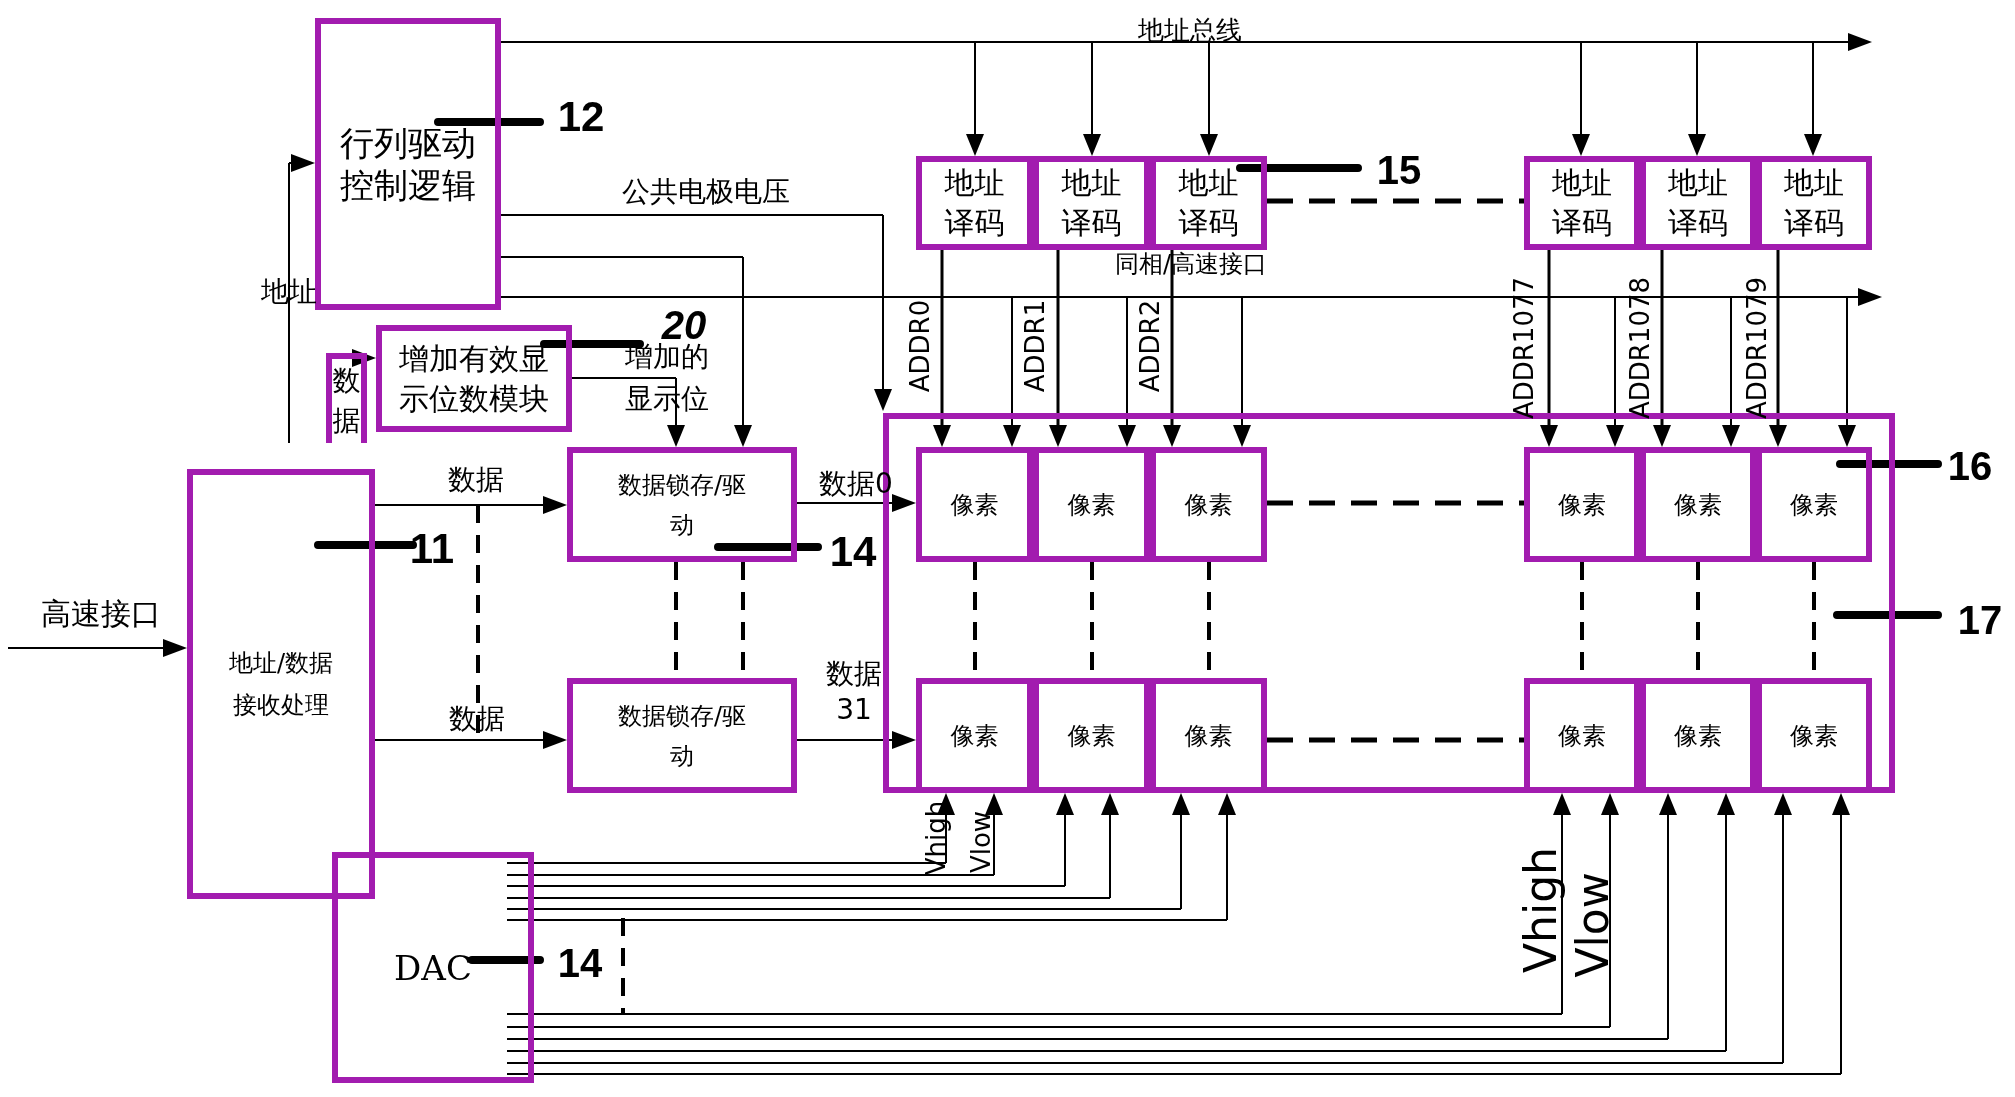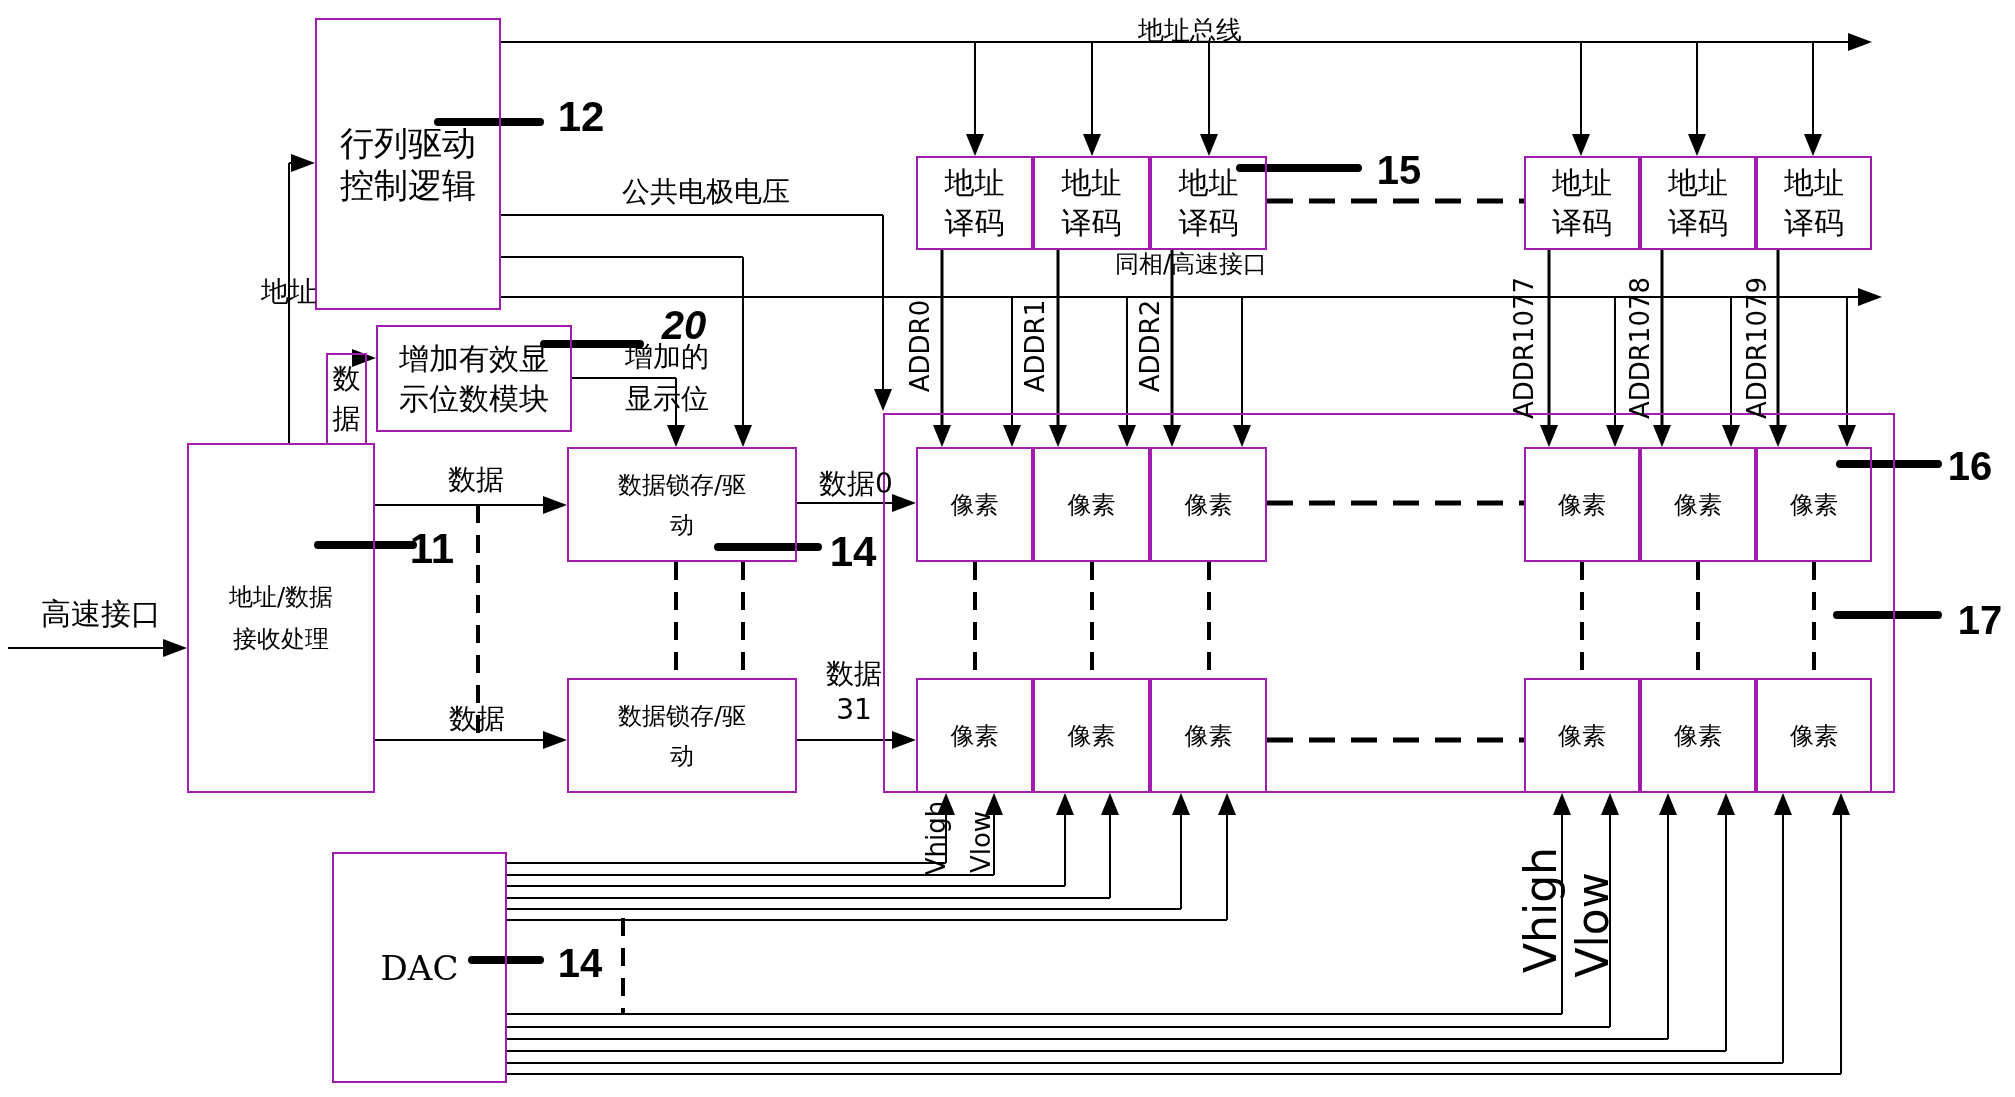--- a/index.html
+++ b/index.html
@@ -1,19 +1,19 @@
 <!DOCTYPE html>
 <html><head>
 <meta charset="utf-8">
 <style>
   html,body{margin:0;padding:0;background:#fff;}
   #stage{position:relative;width:2015px;height:1097px;background:#ffffff;overflow:hidden;
          font-family:"DejaVu Sans",sans-serif;color:#000;}
   #wires{position:absolute;left:0;top:0;z-index:1;}
-  .box{position:absolute;box-sizing:border-box;border:2px solid #a21caf;background:transparent;
+  .box{position:absolute;box-sizing:border-box;border:6px solid #a21caf;background:transparent;
        display:flex;align-items:center;justify-content:center;text-align:center;
        white-space:pre-line;z-index:2;}
   .nobottom{border-bottom:none;}
   .lbl{position:absolute;transform:translate(-50%,-50%);white-space:pre-line;text-align:center;
        z-index:3;line-height:1.25;}
   .rot{position:absolute;transform:translate(-50%,-50%) rotate(-90deg);white-space:nowrap;
        z-index:3;}
   .num{font-weight:bold;font-family:"Liberation Sans",sans-serif;font-size:42px;}
   .f24{font-size:24px;} .f26{font-size:26px;} .f28{font-size:28px;} .f30{font-size:30px;}
   .f32{font-size:24px;} .f34{font-size:34px;} .f40{font-size:40px;} .f44{font-size:44px;}
@@ -126,30 +126,30 @@
 
   <div class="box f34 lh42" style="left:315px;top:18px;width:186px;height:292px;">行列驱动
 控制逻辑</div>
 
   <div class="box f30 lh40" style="left:376px;top:325px;width:196px;height:107px;">增加有效显
 示位数模块</div>
 
   <div class="box nobottom f28 lh40" style="left:326px;top:353px;width:41px;height:90px;">数
 据</div>
 
-  <div class="box f32 lh42" style="left:187px;top:443px;width:188px;height:350px;">地址/数据
+  <div class="box f32 lh42" style="left:187px;top:469px;width:188px;height:430px;">地址/数据
 接收处理</div>
 
   <div class="box f32 lh40" style="left:567px;top:447px;width:230px;height:115px;">数据锁存/驱
 动</div>
 
   <div class="box f32 lh40" style="left:567px;top:678px;width:230px;height:115px;">数据锁存/驱
 动</div>
 
-  <div class="box f34 serif" style="left:332px;top:852px;width:175px;height:231px;">DAC</div>
+  <div class="box f34 serif" style="left:332px;top:852px;width:202px;height:231px;">DAC</div>
 
   <div class="box" style="left:883px;top:413px;width:1012px;height:380px;"></div>
 
   <div class="box f30 lh40" style="left:916px;top:156px;width:117px;height:94px;">地址
 译码</div>
   <div class="box f30 lh40" style="left:1033px;top:156px;width:117px;height:94px;">地址
 译码</div>
   <div class="box f30 lh40" style="left:1150px;top:156px;width:117px;height:94px;">地址
 译码</div>
   <div class="box f30 lh40" style="left:1524px;top:156px;width:116px;height:94px;">地址

